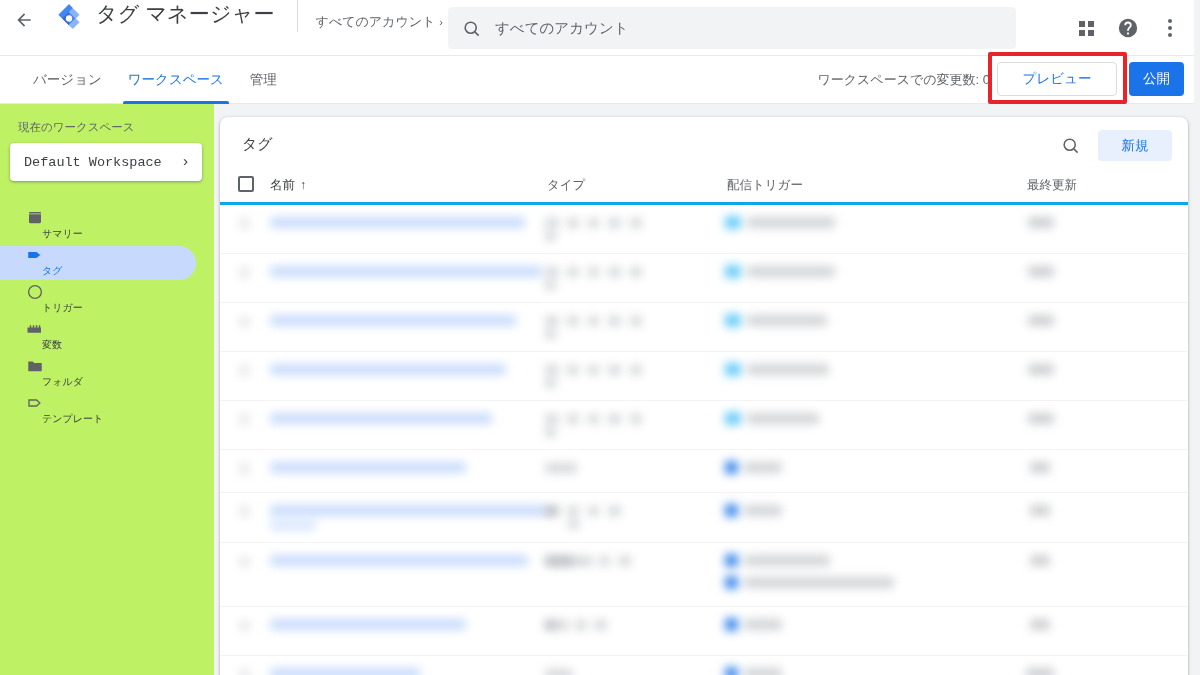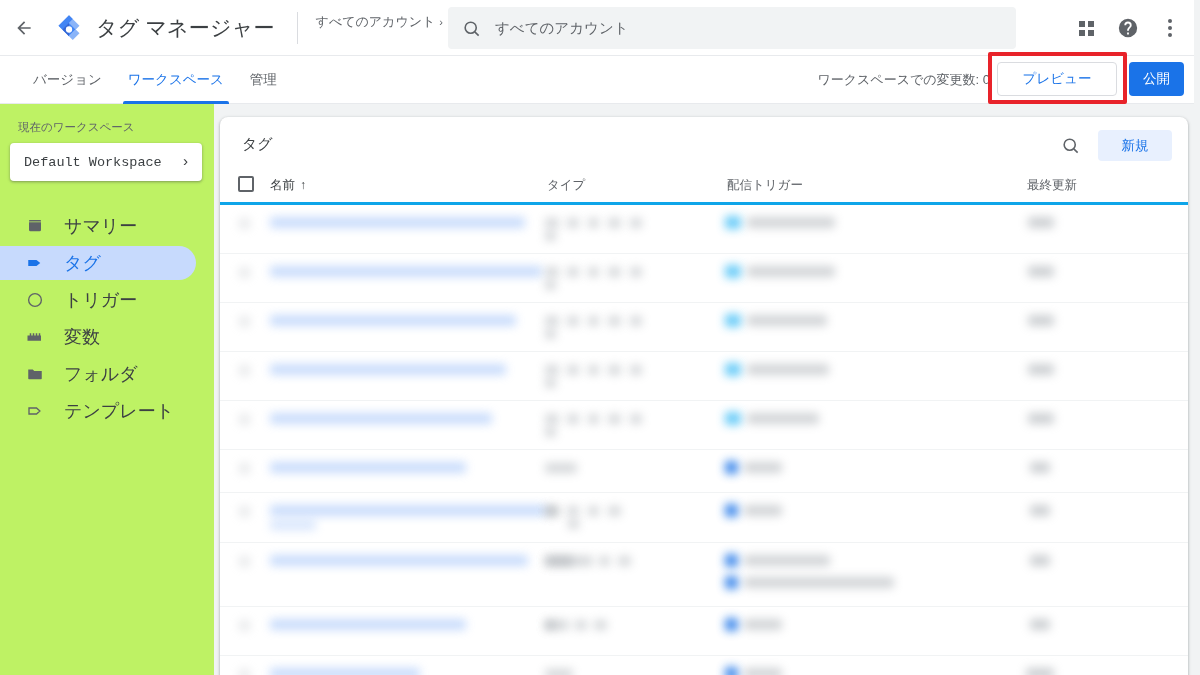--- a/index.html
+++ b/index.html
@@ -7,21 +7,21 @@
     width: 1200px; height: 675px;
     font-family: "Liberation Sans", "DejaVu Sans", sans-serif;
     background: #ffffff;
     overflow: hidden;
   }
   #app { position: relative; width: 1200px; height: 675px; background: #fff; }
 
   
   .topbar {
     position: absolute; left: 0; top: 0; width: 1200px; height: 56px;
-    background: #fff; display: flex; align-items: center;
+    background: #fff; display: flex; 
     border-bottom: 1px solid #e8eaed;
   }
   .back-btn {
     width: 40px; height: 40px; margin-left: 4px;
     display: flex; align-items: center; justify-content: center;
     color: #5f6368; border-radius: 50%; cursor: pointer;
   }
   .gtm-logo { width: 34px; height: 34px; margin-left: 8px;
     display:flex; align-items:center; justify-content:center; }
   .app-title {
@@ -97,23 +97,23 @@
   .ws-card {
     margin: 8px 12px 0 10px; height: 38px; background: #fff; border-radius: 4px;
     box-shadow: 0 1px 2px rgba(60,64,67,.3), 0 1px 3px 1px rgba(60,64,67,.15);
     display: flex; align-items: center; justify-content: space-between;
     padding: 0 12px 0 14px; cursor: pointer;
   }
   .ws-name { font-size: 13.5px; color: #3c4043; }
   .ws-chev { font-size: 15px; color: #3c4043; }
   .navlist { margin-top: 28px; }
   .navitem {
-    height: 34px; display: flex; align-items: center; padding-left: 26px;
+    height: 34px; display: flex; padding-left: 26px;
     border-radius: 0 17px 17px 0; margin-right: 18px; cursor: pointer;
-    color: #3c4043; font-size: 18px; margin-bottom: 2px;
+    color: #3c4043; font-size: 10px; margin-bottom: 2px; flex-direction: column;
   }
   .navitem + .navitem { margin-top: 3px; }
   .navitem .nicon { width: 22px; display: flex; align-items: center; color: #5f6368; }
   .navitem .nlabel { margin-left: 16px; white-space: nowrap; }
   .navitem.active { background: #c7dafd; color: #1a73e8; }
   .navitem.active .nicon { color: #1a73e8; }
 
   
   .content { position: absolute; left: 214px; top: 104px; width: 986px; height: 571px;
     background: #f1f3f4; }

